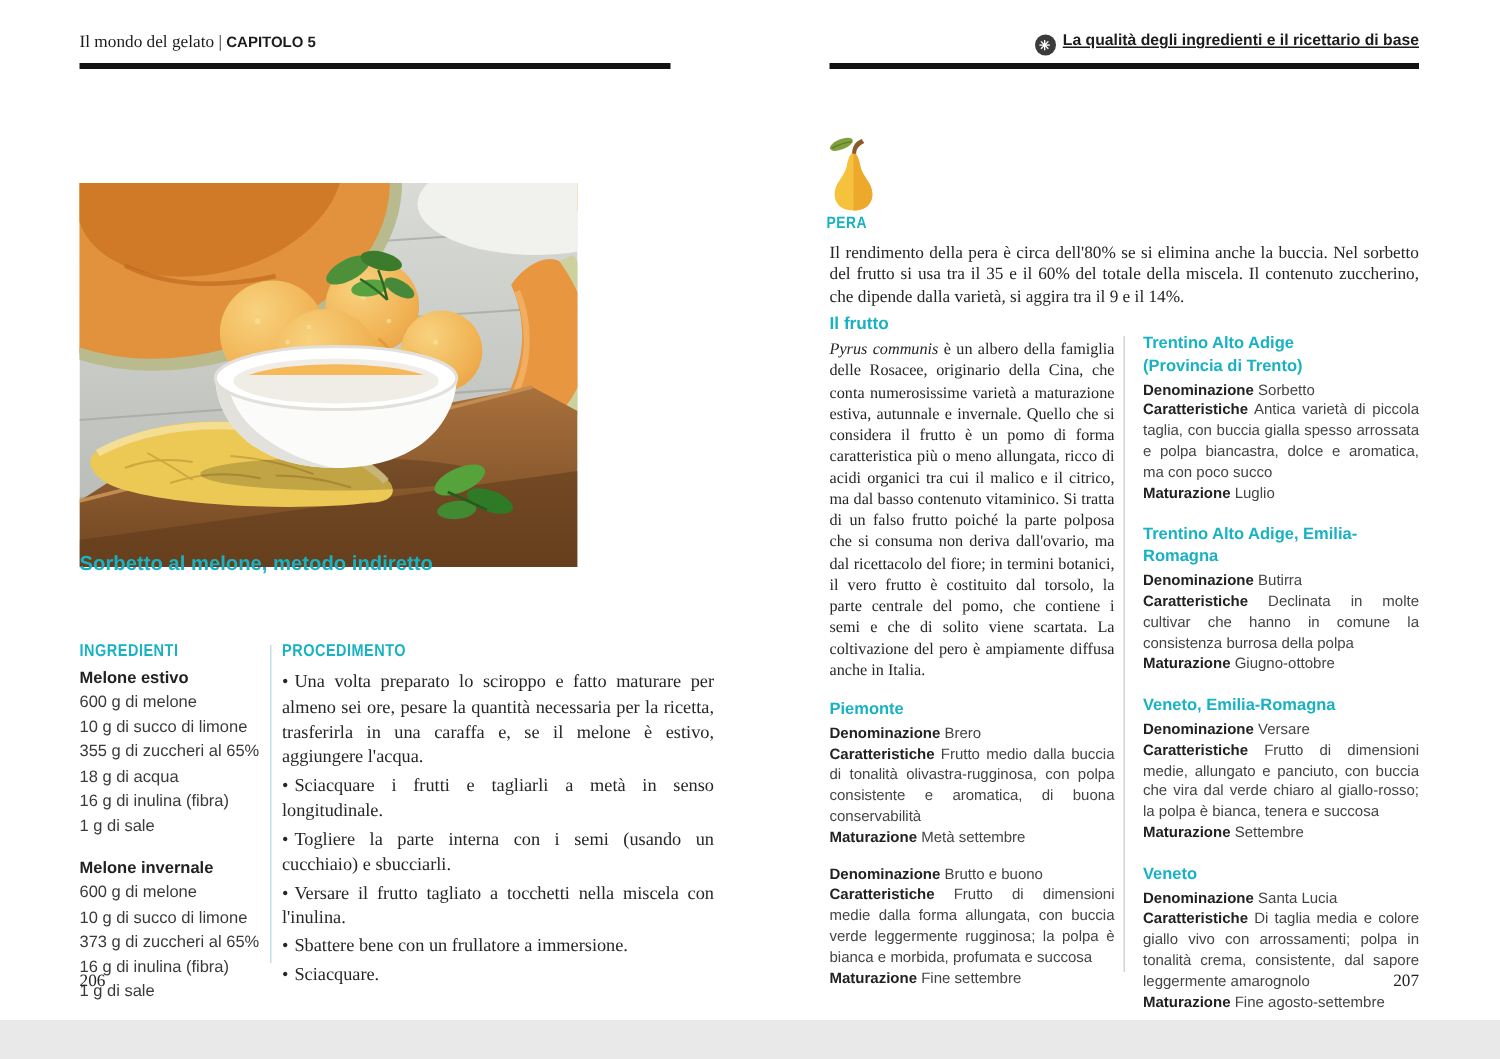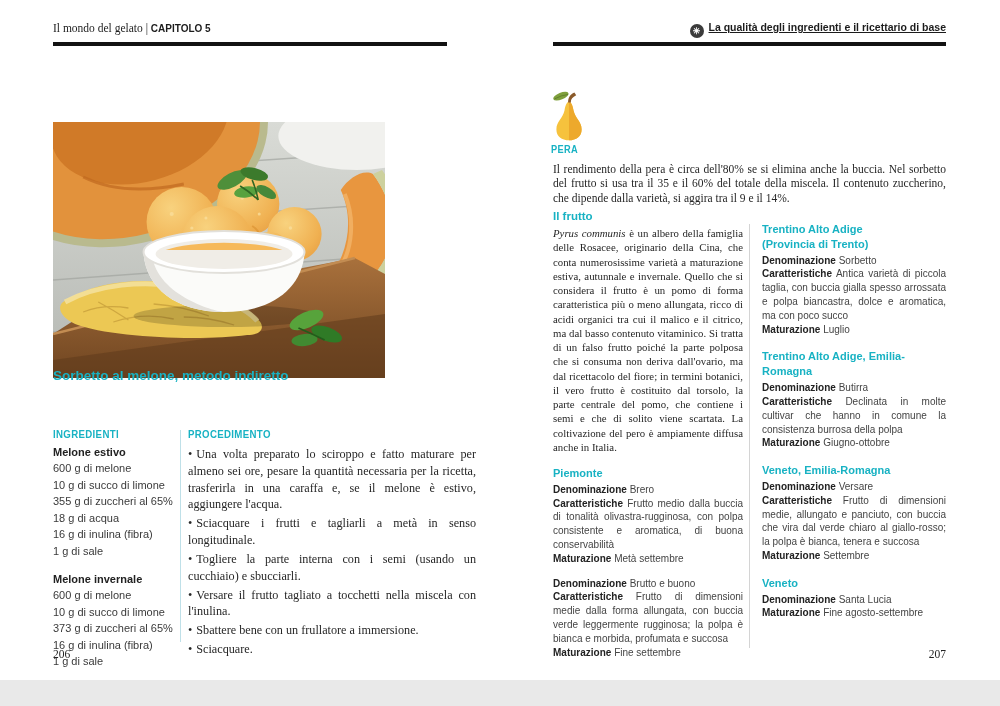--- a/index.html
+++ b/index.html
@@ -251,19 +251,20 @@
       <div class="field"><b>Denominazione</b> <span>Versare</span></div>
       <div class="field just"><b>Caratteristiche</b> <span>Frutto di dimensioni medie, allungato e panciuto, con buccia che vira dal verde chiaro al giallo-rosso; la polpa è bianca, tenera e succosa</span></div>
       <div class="field"><b>Maturazione</b> <span>Settembre</span></div>
     </div>
     <div class="region-block">
       <div class="region-h cyan">
         <div>Veneto</div>
         <div></div>
       </div>
       <div class="field"><b>Denominazione</b> <span>Santa Lucia</span></div>
+      <div class="field just"><b>Caratteristiche</b> <span>Di taglia media e colore giallo vivo con arrossamenti; polpa in tonalità crema, consistente, dal sapore leggermente amarognolo</span></div>
       <div class="field"><b>Maturazione</b> <span>Fine agosto-settembre</span></div>
     </div>
   </div>
 
   <div class="abs pgnum serif" style="left:846px;top:648px;width:100px;text-align:right;">207</div>
 
 </div>
 
 </body></html>

